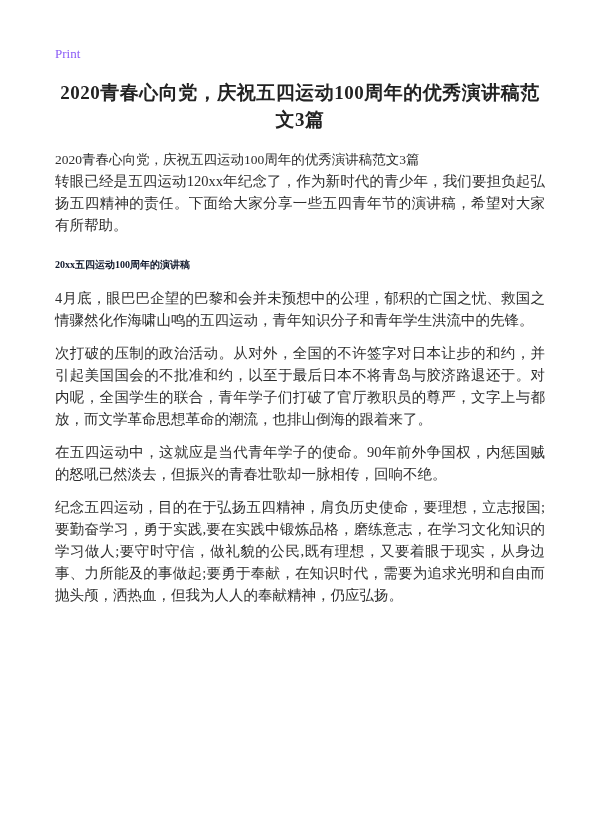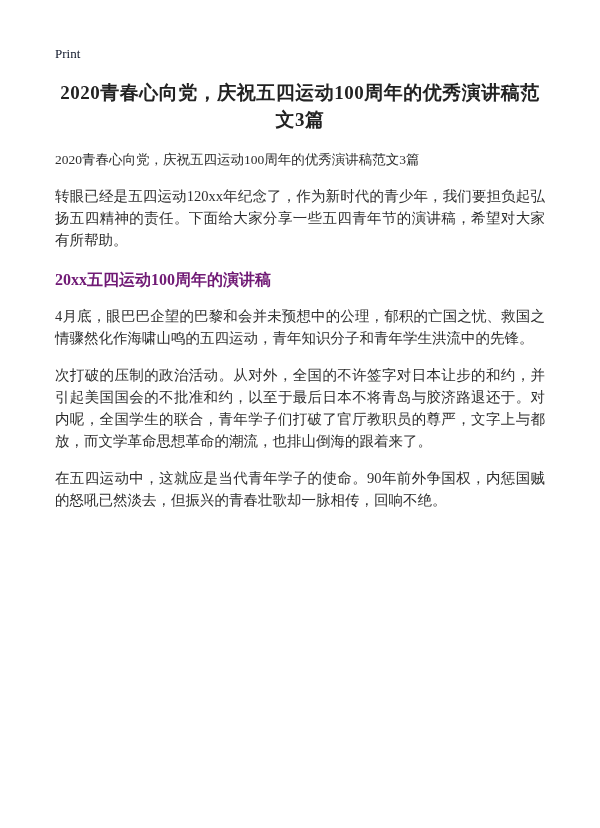--- a/index.html
+++ b/index.html
@@ -14,54 +14,54 @@
   }
   .page {
     width: 600px;
     height: 828px;
     background: #ffffff;
     padding: 44px 55px 30px 55px;
   }
   .print-link {
     display: inline-block;
     font-size: 13px;
-    color: #0f172a;
+    color: #8b5cf6;
     text-decoration: none;
     font-family: "Liberation Serif", "DejaVu Serif", serif;
     cursor: pointer;
   }
   h1.doc-title {
     margin-top: 17px;
     text-align: center;
     font-size: 19px;
     font-weight: bold;
     line-height: 27px;
     color: #222222;
     letter-spacing: 0.5px;
   }
   .doc-subtitle {
     margin-top: 17px;
     font-size: 13.5px;
     line-height: 20px;
     color: #2e2e2e;
   }
   .article p {
-    margin-top: 15px;
+    margin-top: 0;
     margin-bottom: 11px;
     font-size: 14.5px;
     line-height: 22px;
     color: #2e2e2e;
     text-align: justify;
   }
   .article h2 {
     margin-top: 19px;
     margin-bottom: 12px;
-    font-size: 16px;
+    font-size: 10px;
     font-weight: bold;
-    color: #701a75;
+    color: #0f172a;
     line-height: 20px;
   }
 </style>
 </head>
 <body>
 
 <div class="page">
 
   <a class="print-link">Print</a>
 
@@ -75,16 +75,17 @@
 
     <h2>20xx五四运动100周年的演讲稿</h2>
 
     <p>4月底，眼巴巴企望的巴黎和会并未预想中的公理，郁积的亡国之忧、救国之情骤然化作海啸山鸣的五四运动，青年知识分子和青年学生洪流中的先锋。</p>
 
     <p>次打破的压制的政治活动。从对外，全国的不许签字对日本让步的和约，并引起美国国会的不批准和约，以至于最后日本不将青岛与胶济路退还于。对内呢，全国学生的联合，青年学子们打破了官厅教职员的尊严，文字上与都放，而文学革命思想革命的潮流，也排山倒海的跟着来了。</p>
 
     <p>在五四运动中，这就应是当代青年学子的使命。90年前外争国权，内惩国贼的怒吼已然淡去，但振兴的青春壮歌却一脉相传，回响不绝。</p>
 
 
+    <p>纪念五四运动，目的在于弘扬五四精神，肩负历史使命，要理想，立志报国;要勤奋学习，勇于实践,要在实践中锻炼品格，磨练意志，在学习文化知识的学习做人;要守时守信，做礼貌的公民,既有理想，又要着眼于现实，从身边事、力所能及的事做起;要勇于奉献，在知识时代，需要为追求光明和自由而抛头颅，洒热血，但我为人人的奉献精神，仍应弘扬。</p>
 
 
   </div>
 </div>
 
 </body></html>

